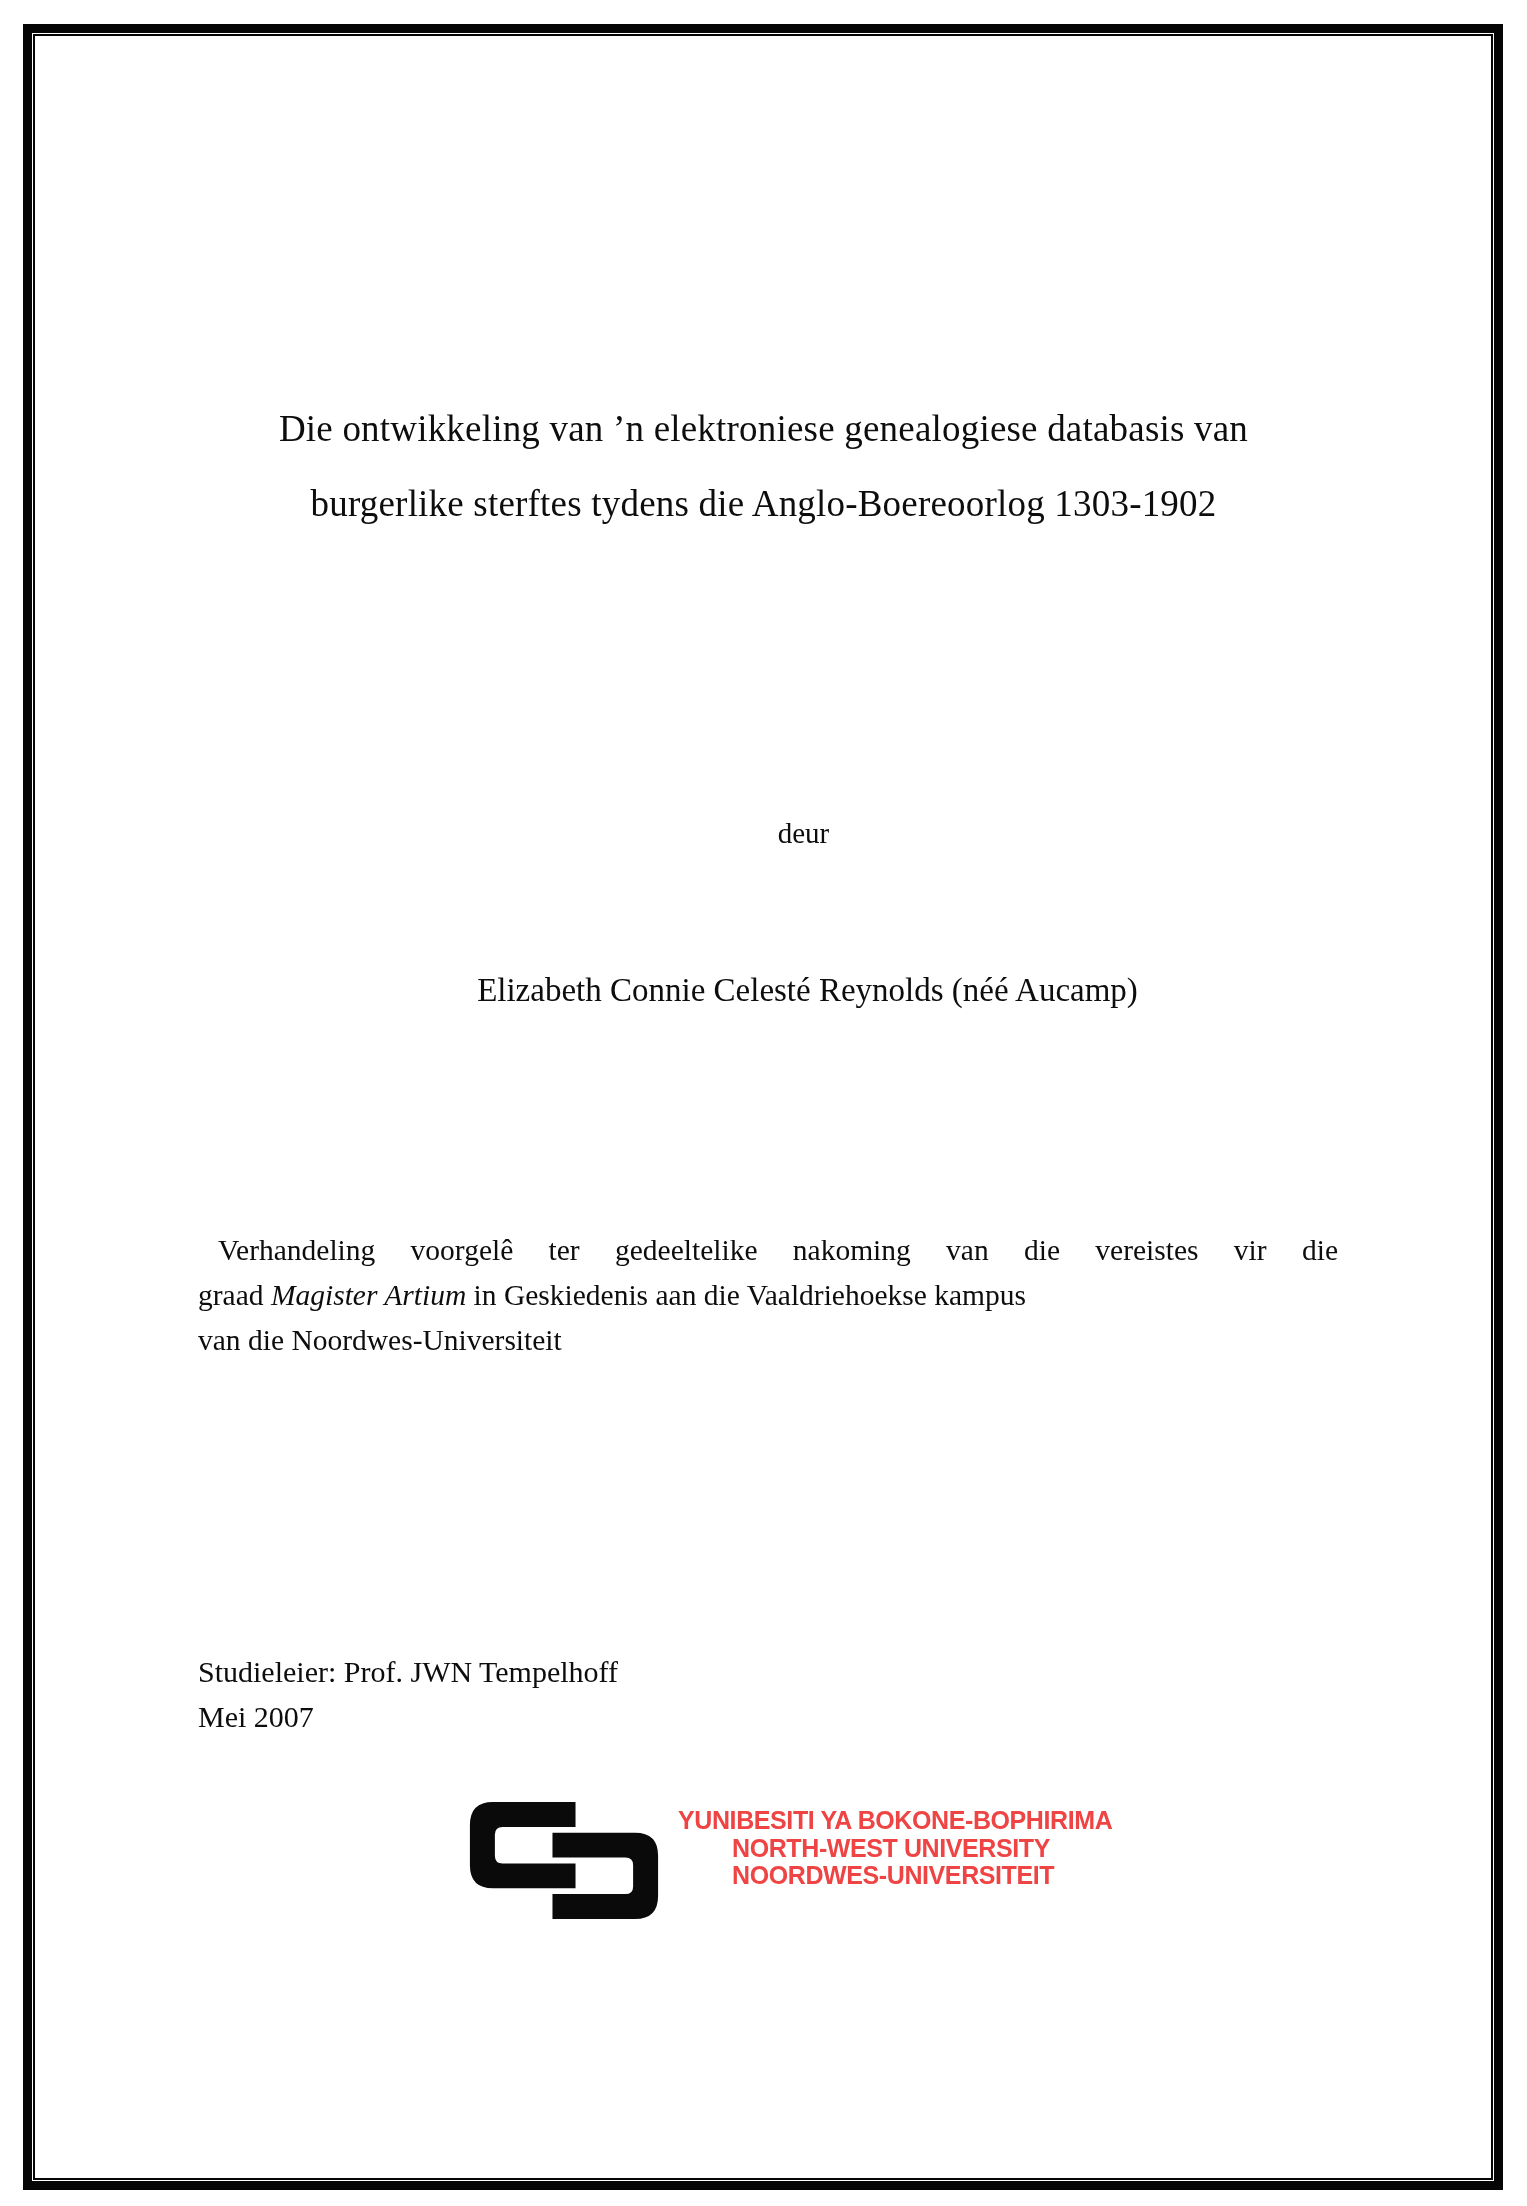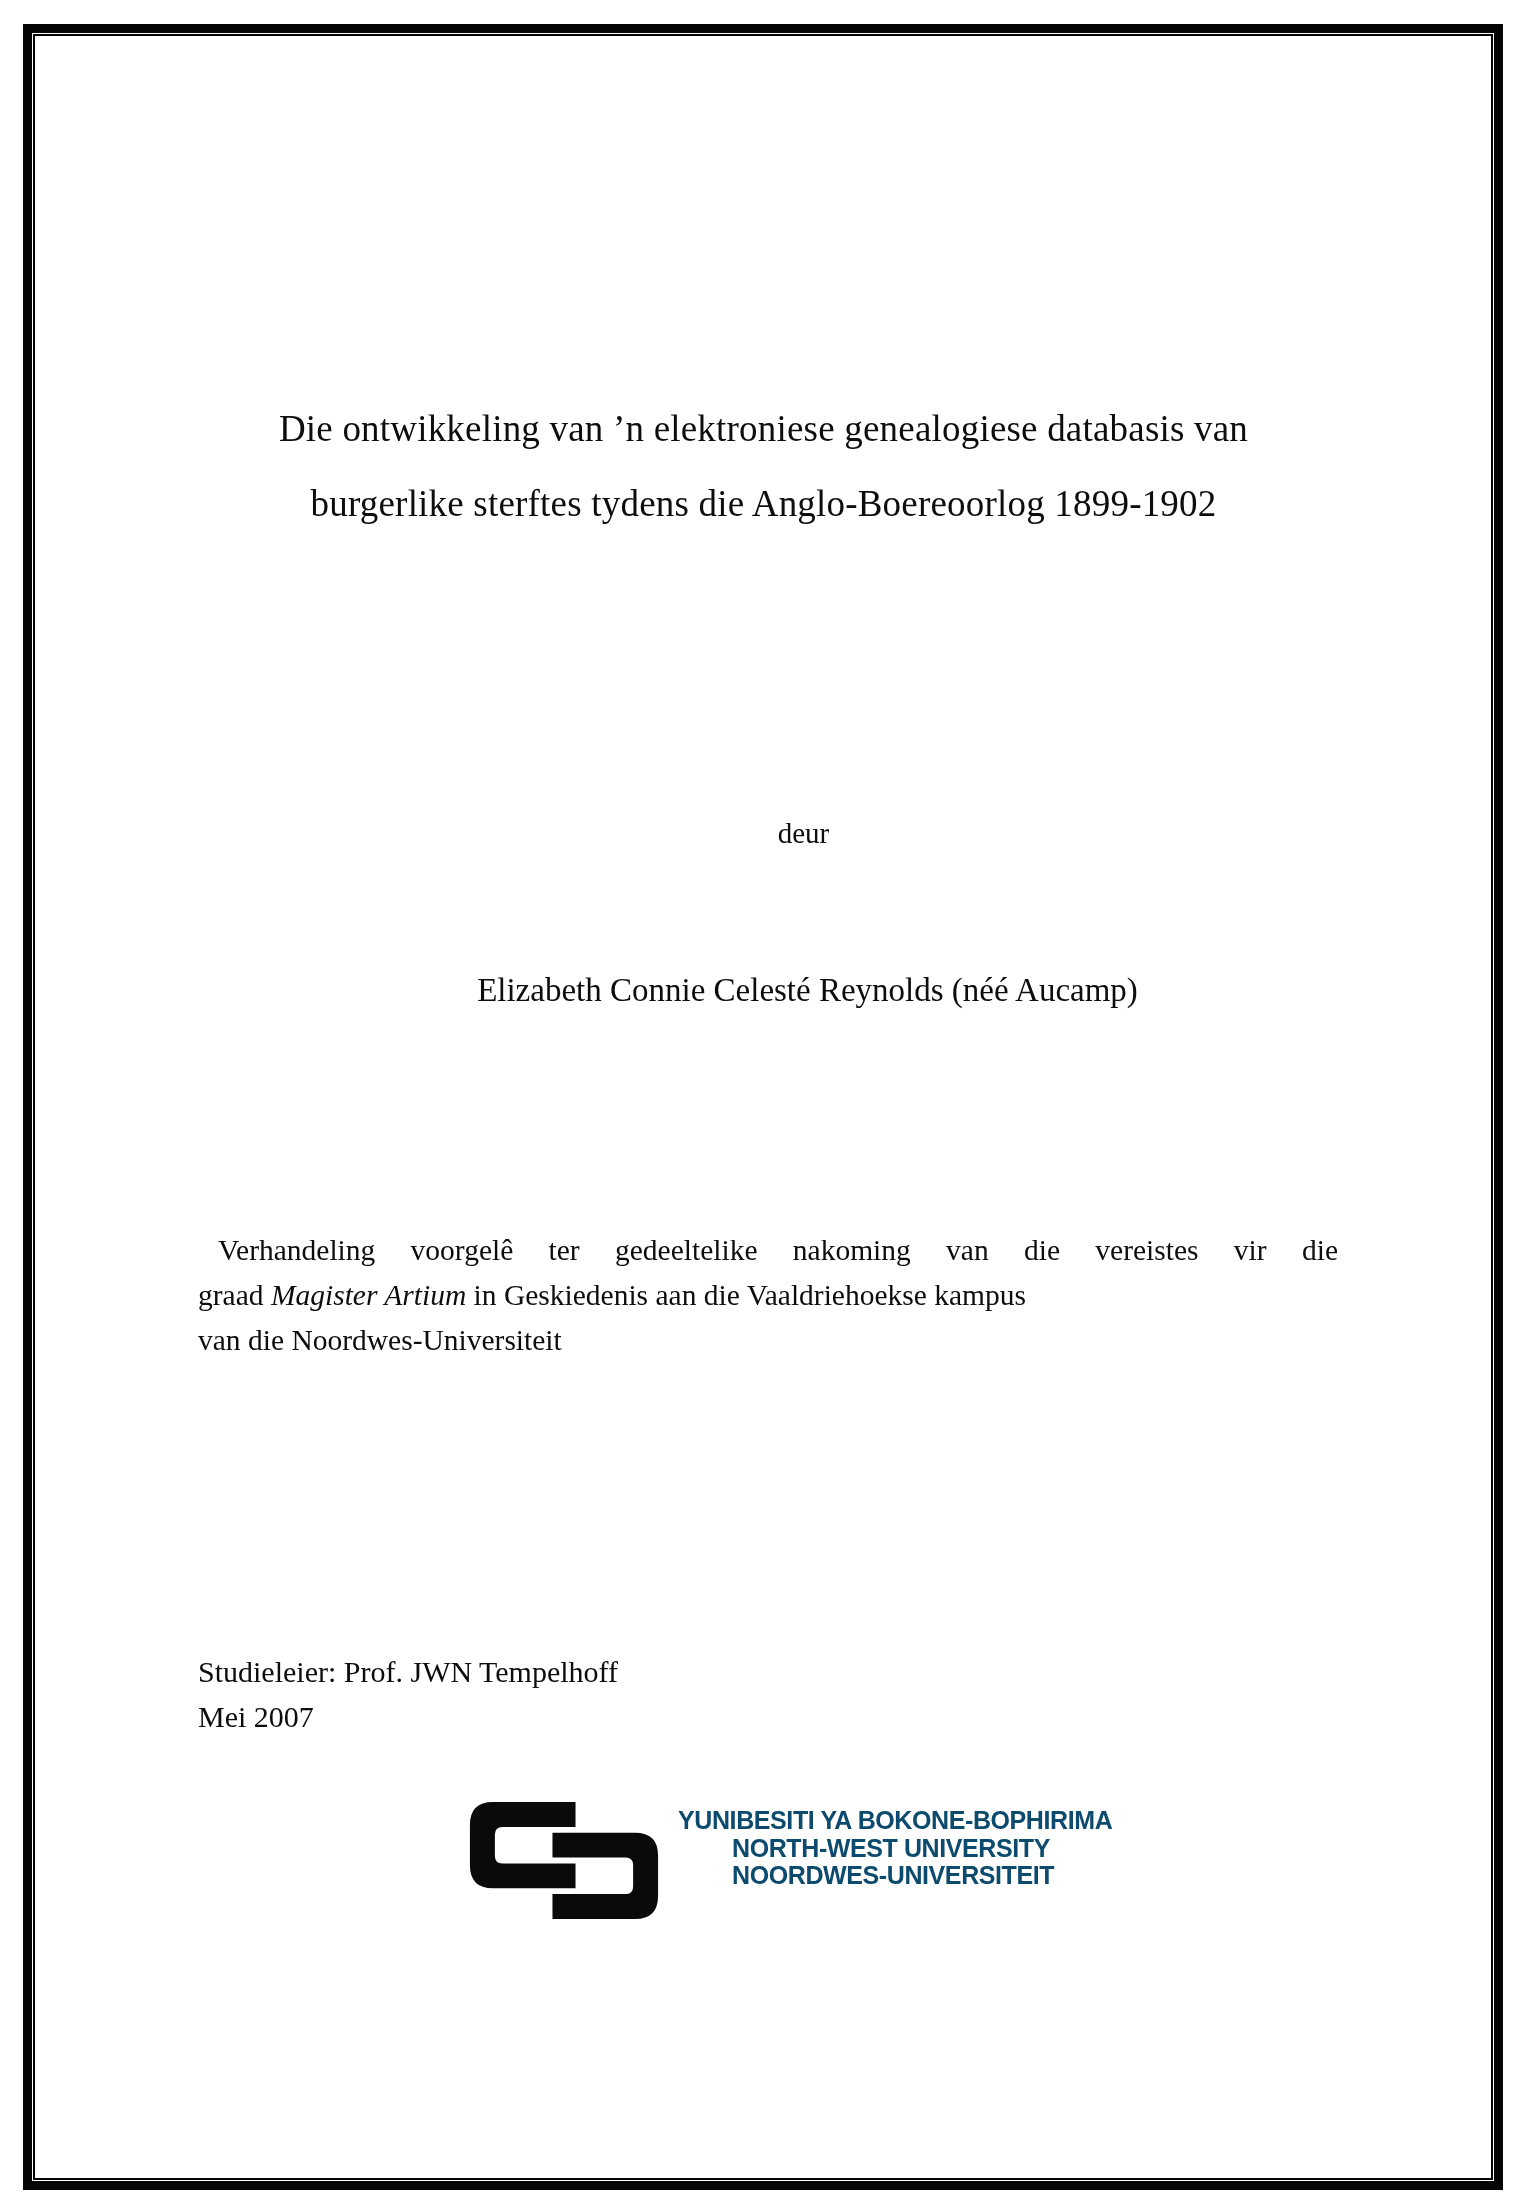--- a/index.html
+++ b/index.html
@@ -102,41 +102,41 @@
     flex: 0 0 auto;
   }
   .logo-text {
     margin-left: 18px;
     padding-top: 7px;
     font-family: "Liberation Sans", sans-serif;
     font-size: 25px;
     line-height: 27.5px;
     font-weight: bold;
     letter-spacing: -0.4px;
-    color: #0c4a6e;
+    color: #ef4444;
     white-space: nowrap;
   }
   .logo-text .indent {
     padding-left: 54px;
   }
 </style>
 </head>
 <body>
 
 <div class="page">
 
   <div class="frame">
     <div class="frame-inner"></div>
   </div>
 
   <div class="content">
 
     <h1 class="thesis-title">
       <div>Die ontwikkeling van ’n elektroniese genealogiese databasis van</div>
-      <div>burgerlike sterftes tydens die Anglo-Boereoorlog 1899-1902</div>
+      <div>burgerlike sterftes tydens die Anglo-Boereoorlog 1303-1902</div>
     </h1>
 
     <div class="byline">deur</div>
 
     <div class="author">Elizabeth Connie Celesté Reynolds (néé Aucamp)</div>
 
     <div class="statement">
       <div class="justified">Verhandeling voorgelê ter gedeeltelike nakoming van die vereistes vir die</div>
       <div><span>graad </span><span class="em">Magister Artium</span><span> in Geskiedenis aan die Vaaldriehoekse kampus</span></div>
       <div>van die Noordwes-Universiteit</div>

